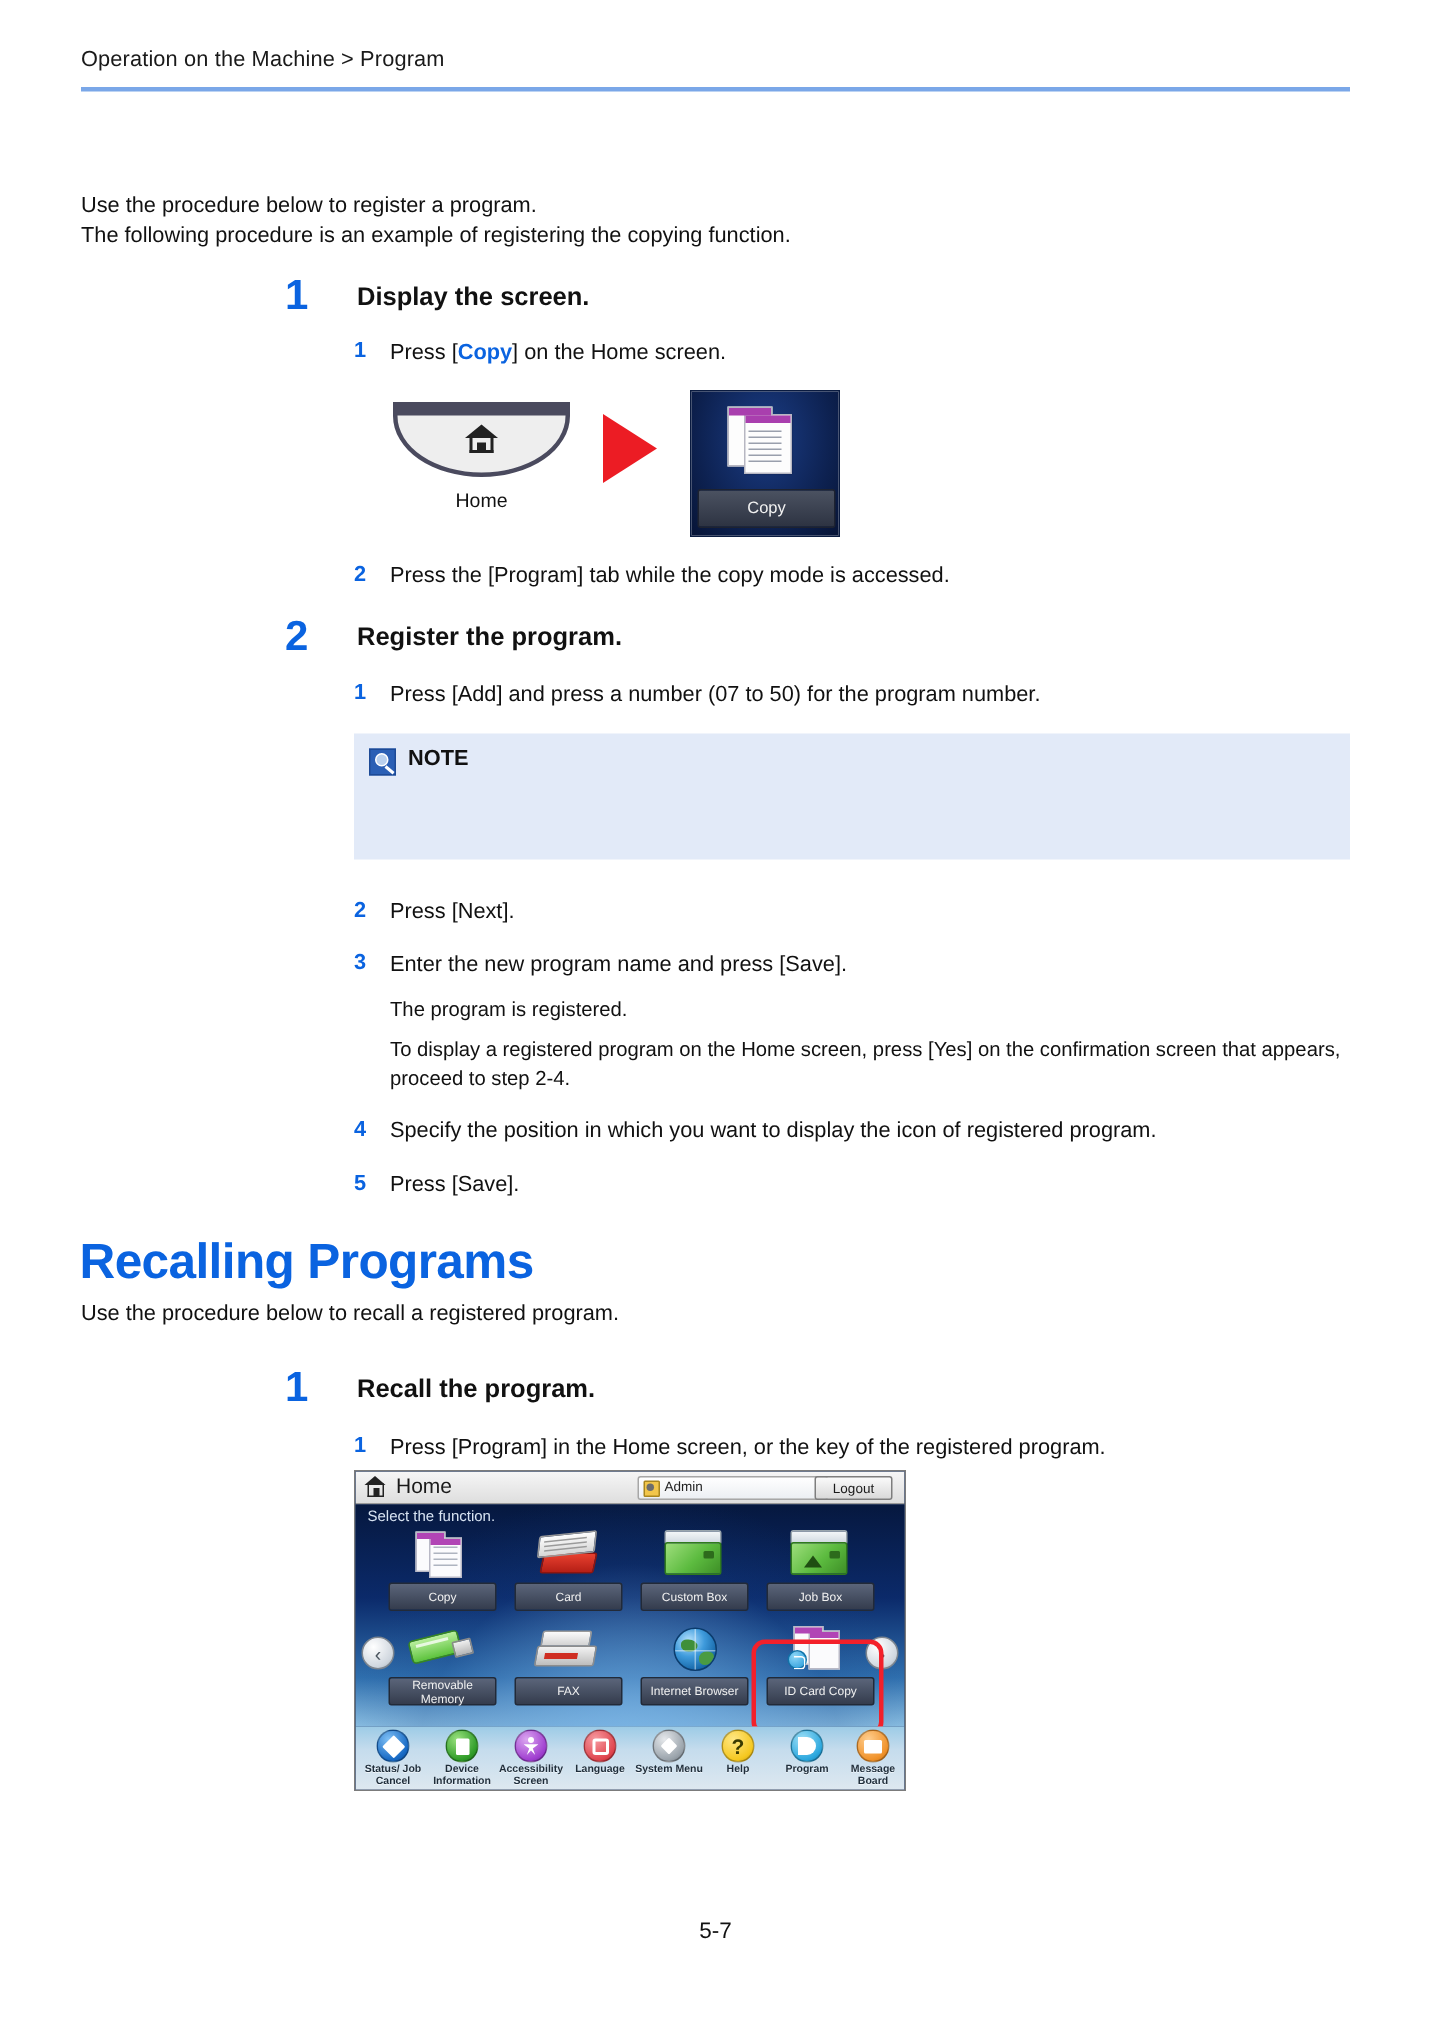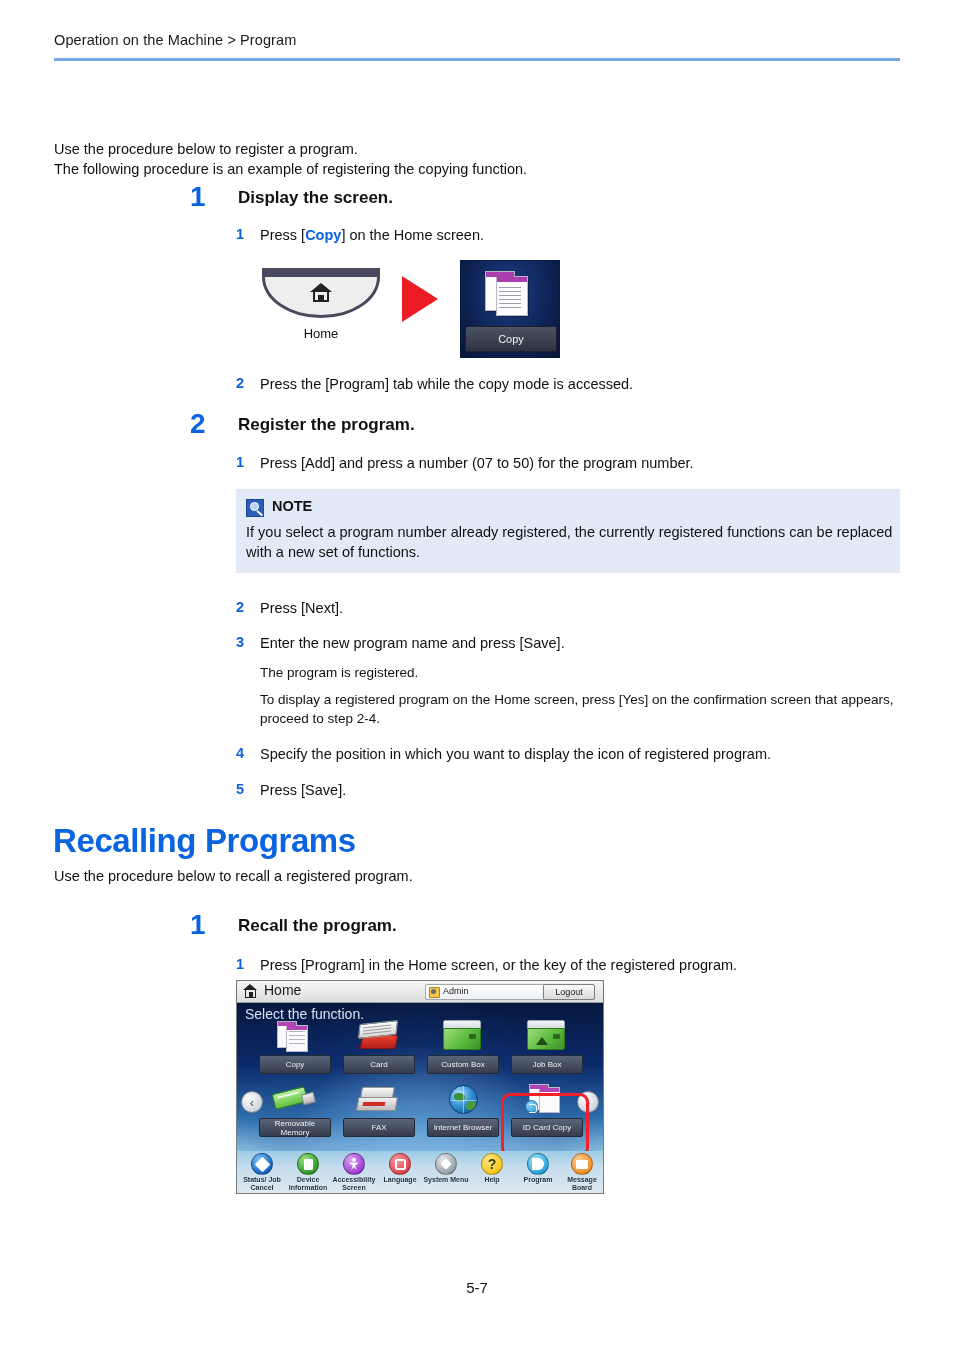--- a/index.html
+++ b/index.html
@@ -32,21 +32,21 @@
     font-size:33px; font-weight:bold; color:#0a63e0;
     letter-spacing:-0.4px;
   }
   #title-registering { top:82px; }
   #title-recalling   { top:822px; }
 
   .intro {
     position:absolute; left:54px;
     font-size:14.5px; line-height:19.5px; color:#111;
   }
-  #intro-registering { top:140px; }
+  #intro-registering { top:128px; }
   #intro-recalling   { top:867px; }
 
   
   .bigstep { position:absolute; left:190px; }
   .bigstep .num {
     position:absolute; left:0; top:-3px;
     font-size:28px; font-weight:bold; color:#0a63e0;
     line-height:1;
   }
   .bigstep .ttl {
@@ -234,21 +234,21 @@
   }
 
   .panel-body {
     position:absolute; left:0; top:22px; width:100%; height:148px;
     background:
       radial-gradient(ellipse at 50% 120%, rgba(120,180,230,.95) 0%, rgba(25,70,140,.2) 55%, rgba(0,0,0,0) 75%),
       linear-gradient(#06183f 0%, #0b2a6a 42%, #2f6fae 78%, #8cc0e3 100%);
   }
   .prompt {
     position:absolute; left:8px; top:3px;
-    font-size:14px; color:#d7e3f2;text-align:right;
+    font-size:10px; color:#d7e3f2;text-align:right;
   }
 
   .tilegrid { position:absolute; left:22px; top:14px; width:324px; }
   .tile { position:absolute; width:72px; height:62px; }
   .tile .art { position:absolute; left:0; top:0; width:72px; height:38px; }
   .tile .cap {
     position:absolute; left:0; top:38px; width:72px; height:19px;
     background:linear-gradient(#5b657a,#343c4d);
     border:1px solid #222a38; border-radius:2px;
     color:#f0f0f0; font-size:8px; text-align:center;
@@ -541,21 +541,20 @@
     <span class="snum">1</span>
     <span class="stxt">Press [Add] and press a number (07 to 50) for the program number.</span>
   </div>
 
   <div class="note-box">
     <div class="note-icon">
       <div class="glass"></div>
       <div class="handle"></div>
     </div>
     <div class="note-title">NOTE</div>
-    <div class="note-body">If you select a program number already registered, the currently registered functions can be replaced with a new set of functions.</div>
   </div>
 
   <div class="substep" style="top:599px;">
     <span class="snum">2</span>
     <span class="stxt">Press [Next].</span>
   </div>
 
   <div class="substep" style="top:634px;">
     <span class="snum">3</span>
     <span class="stxt">Enter the new program name and press [Save].</span>

